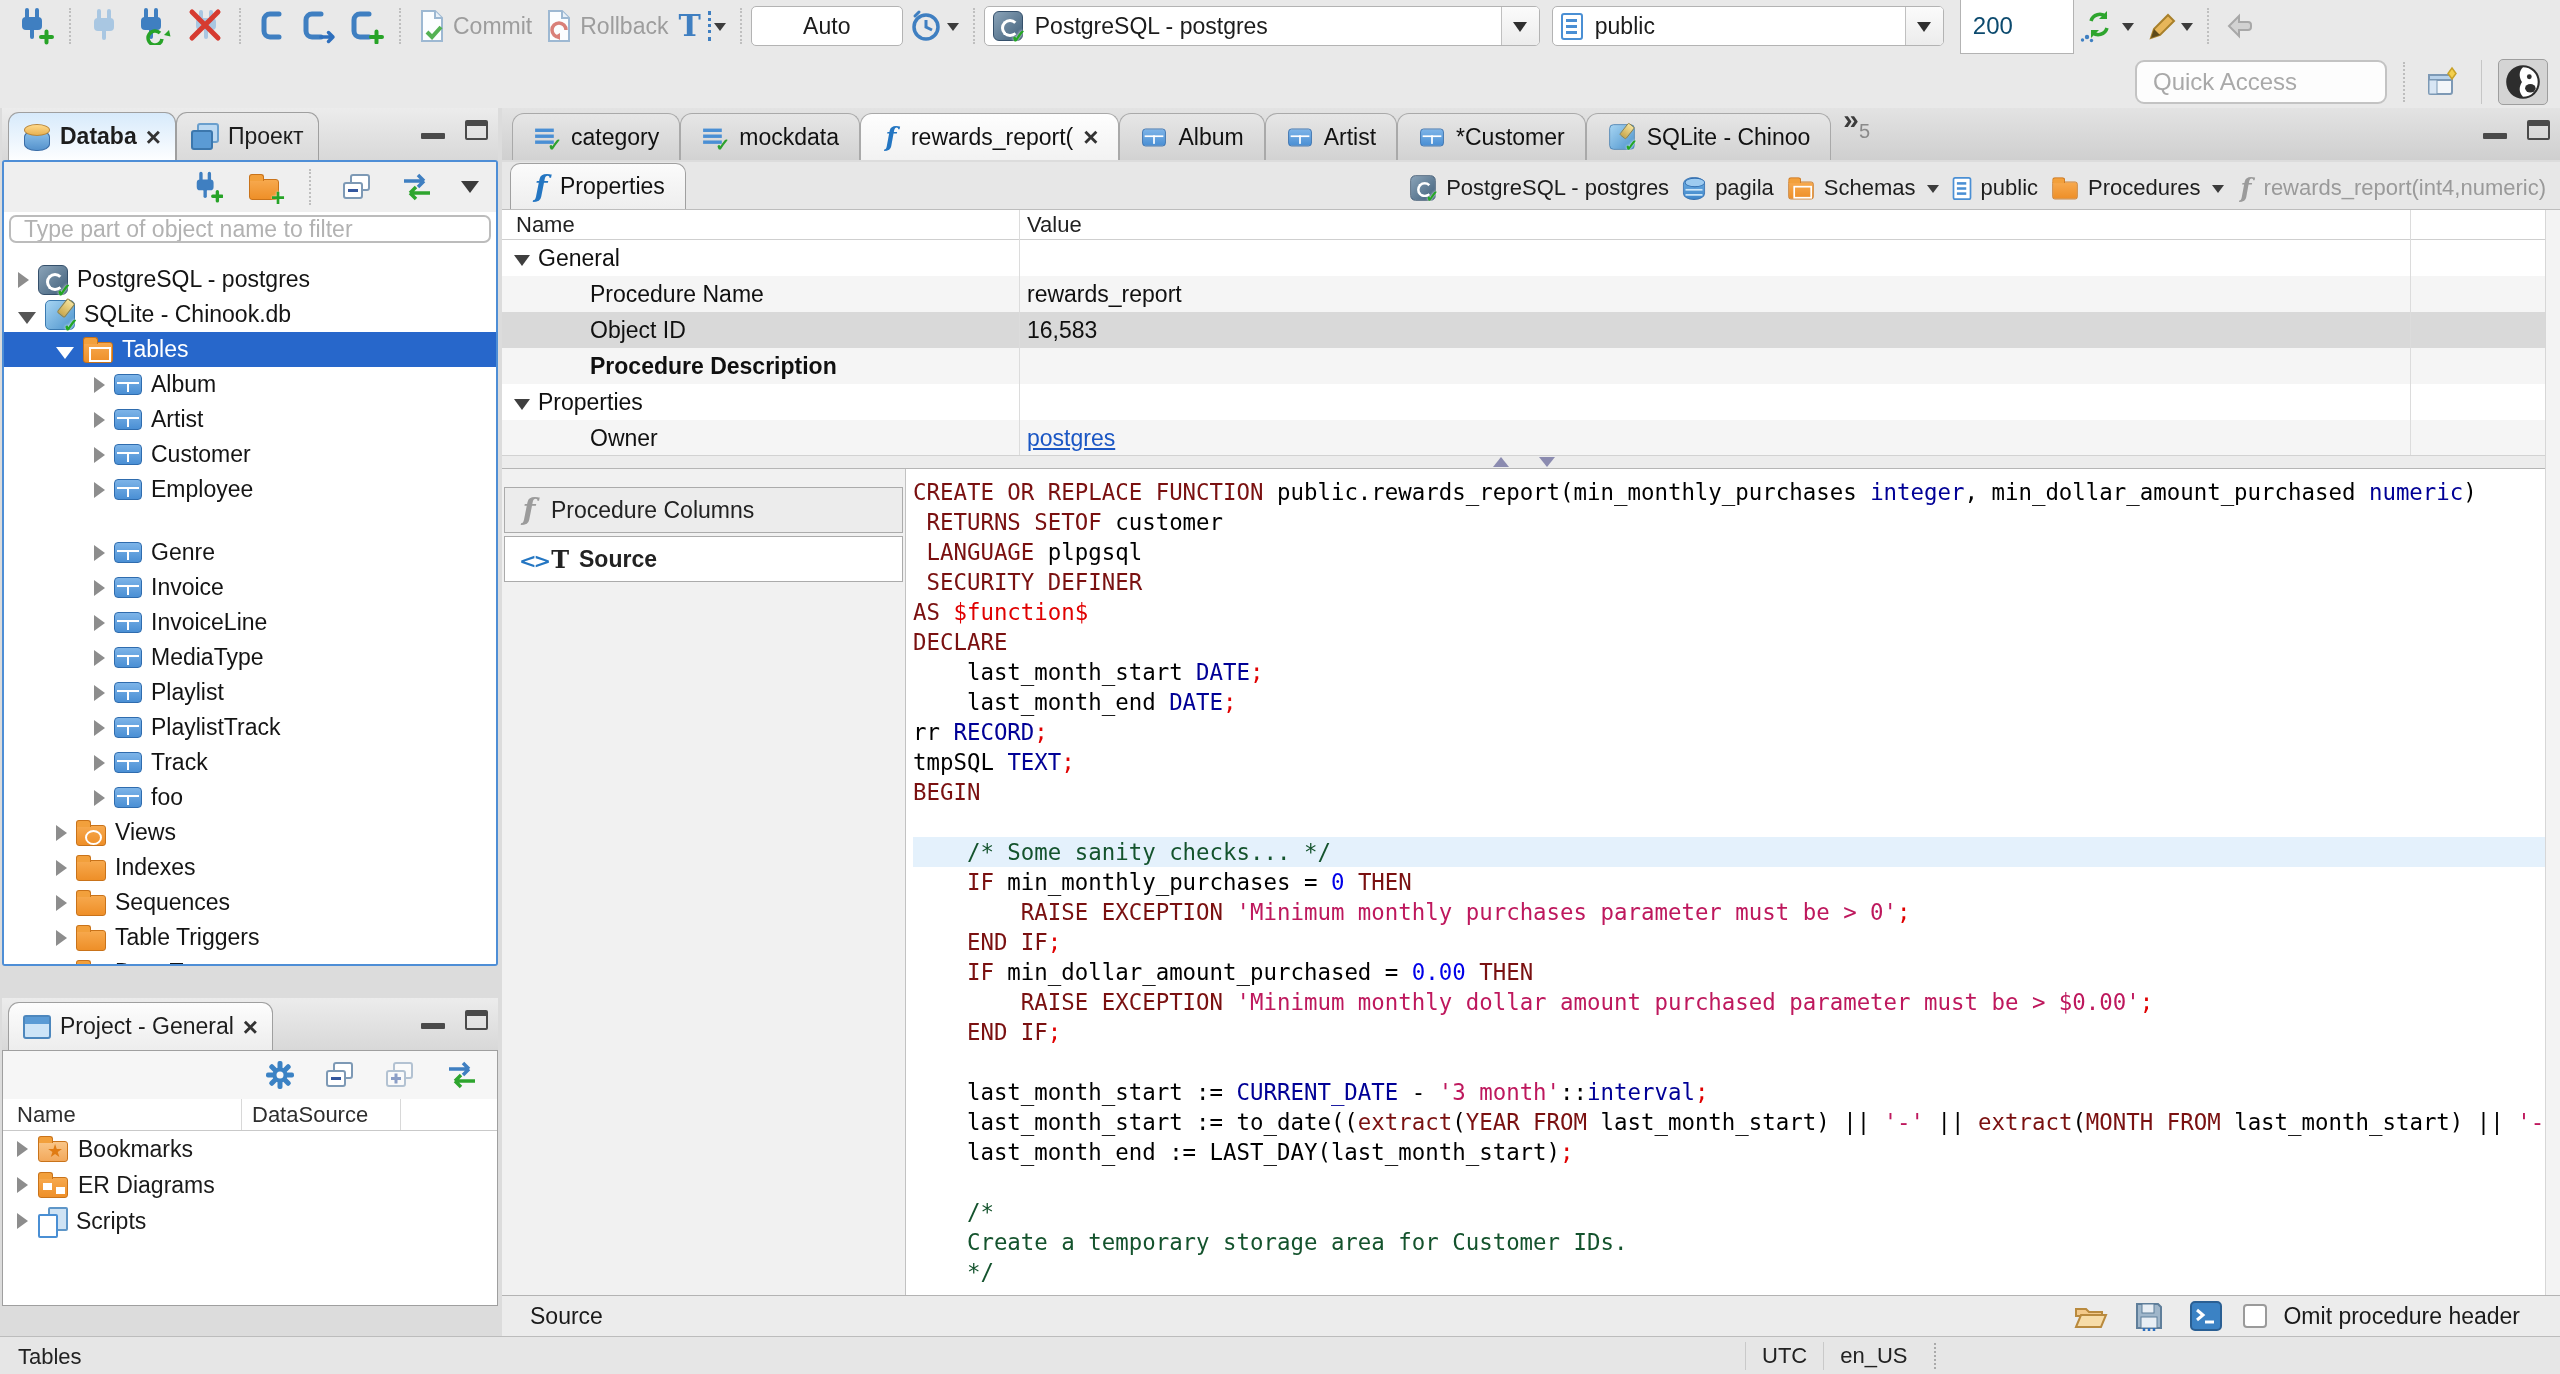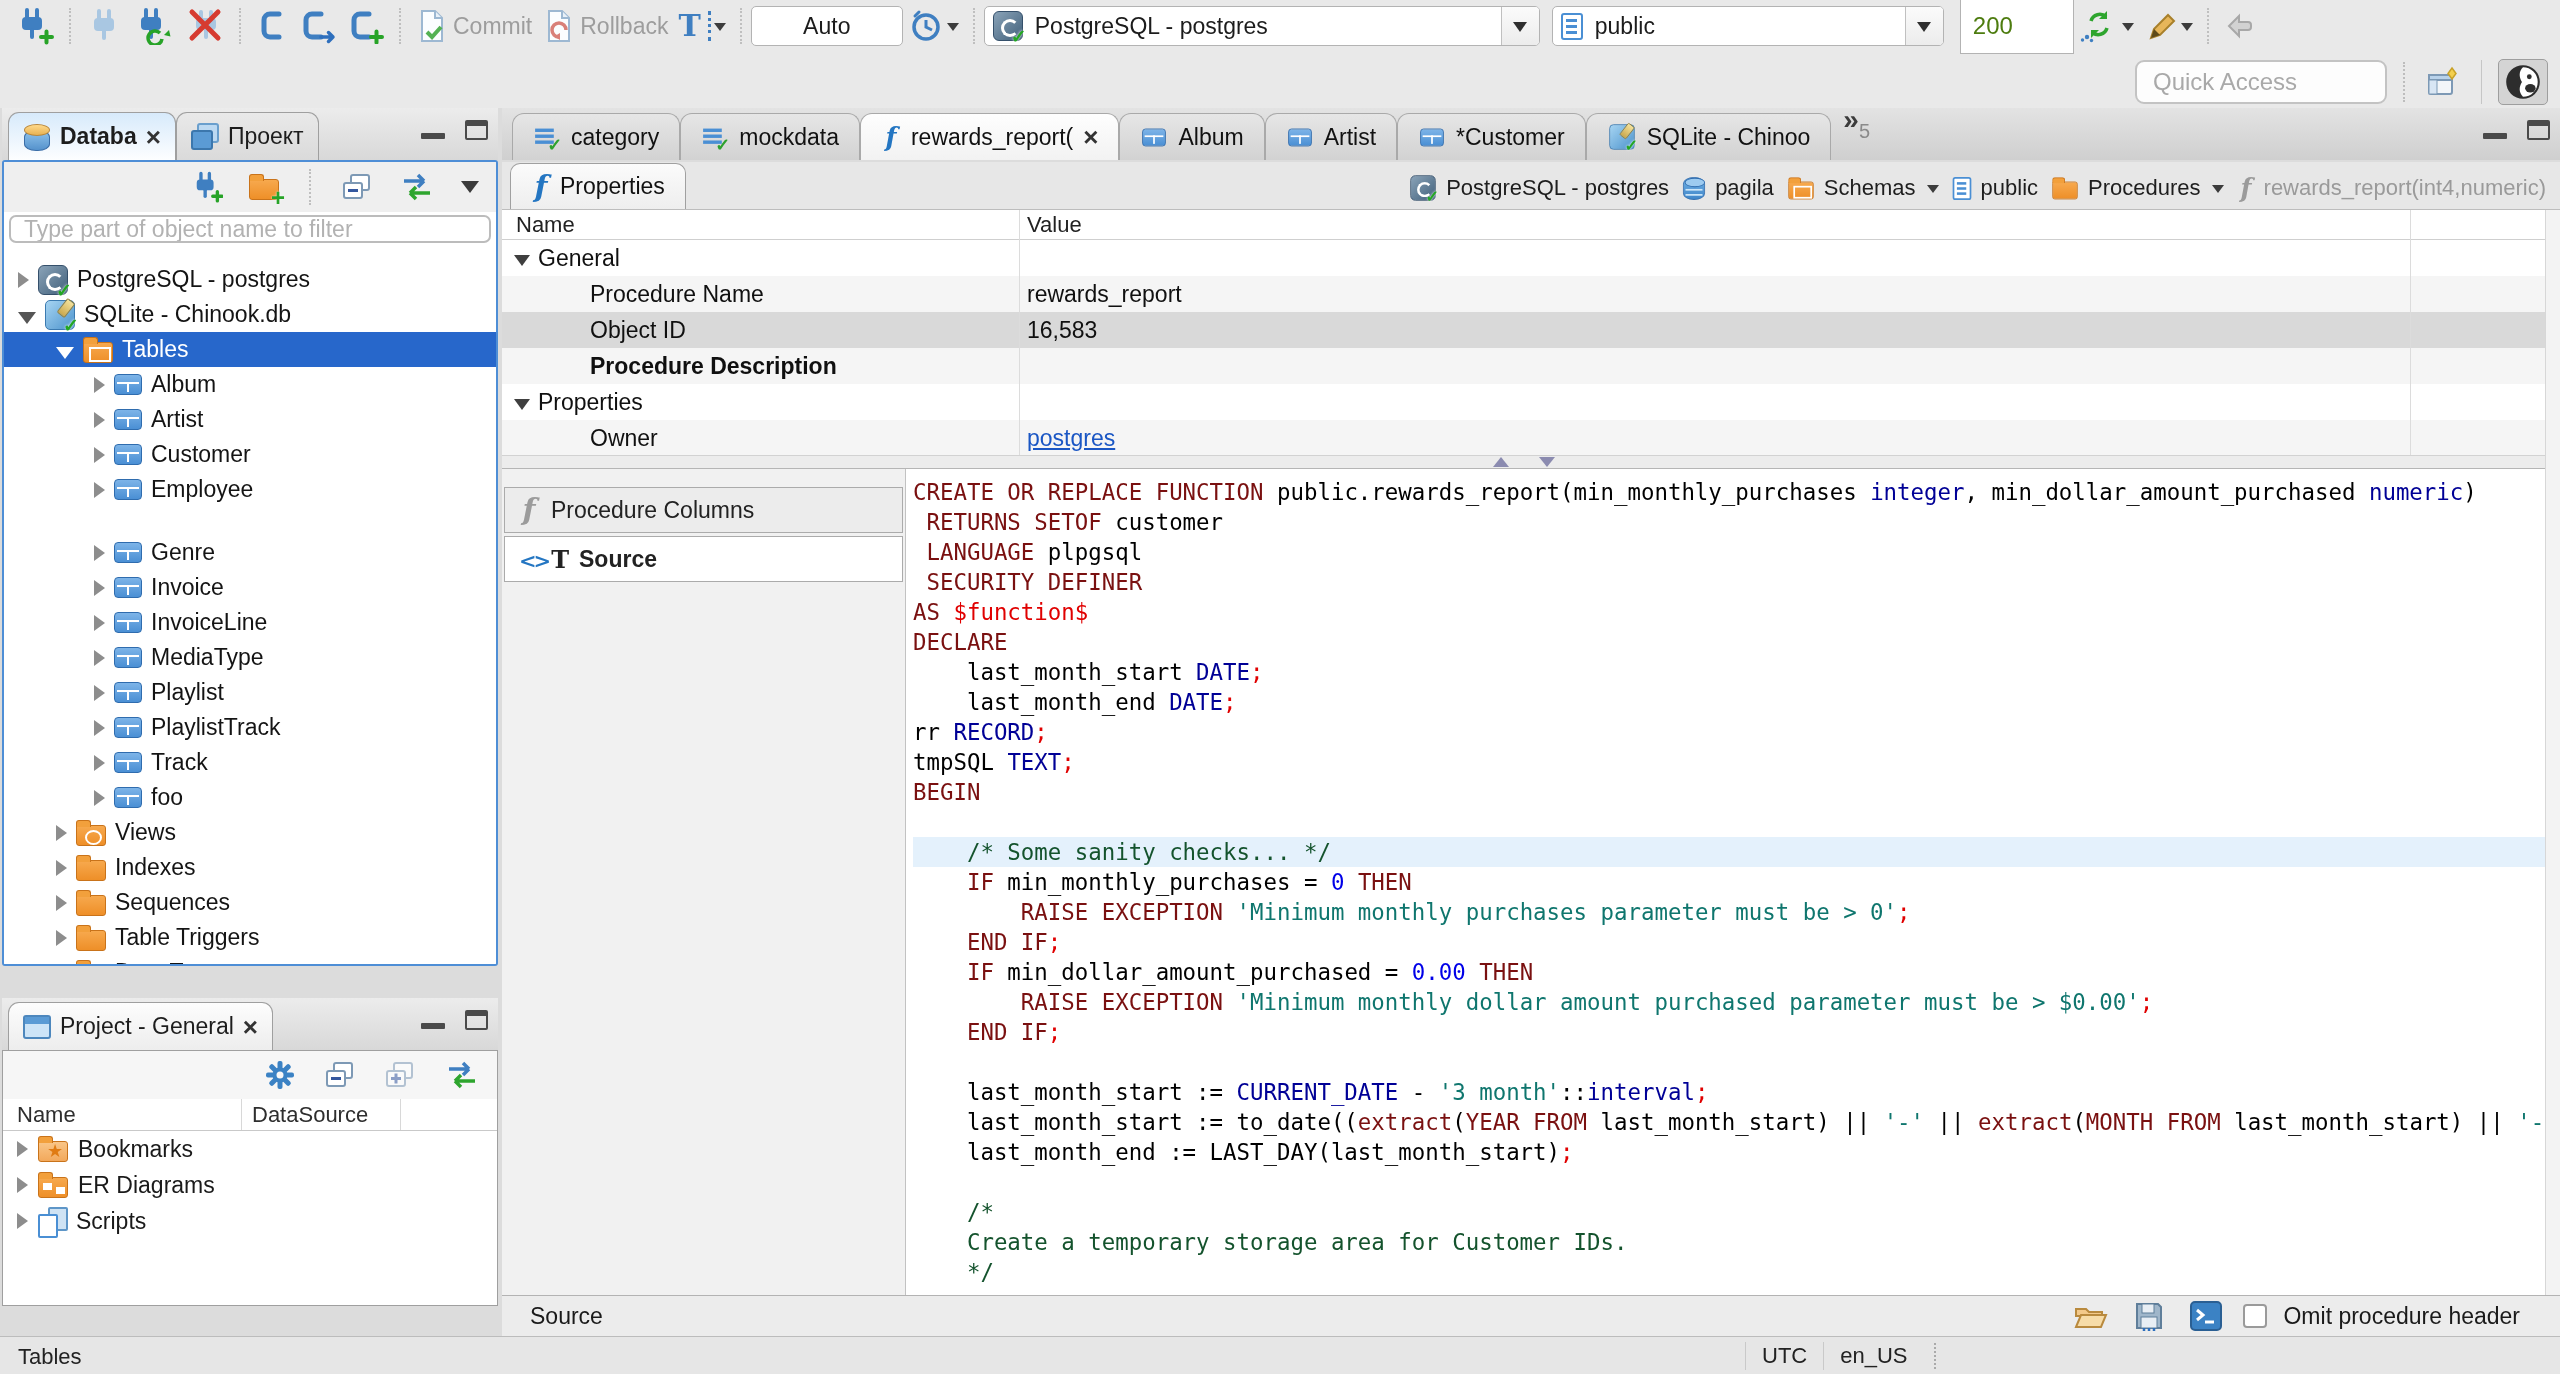--- a/index.html
+++ b/index.html
@@ -13,21 +13,21 @@
   .tbtn{height:46px;display:flex;align-items:center;padding:0 5px;border-radius:6px}
   .tsep{width:2px;height:36px;border-left:2px dotted #bfbfbf;margin:0 9px}
   .tlabel{font-size:23px;color:#9d9d9d;margin-left:4px}
   .combo{height:40px;background:#fff;border:1px solid #b3b3b3;border-radius:5px;display:flex;align-items:center;overflow:hidden}
   .combo .cval{font-size:23px;color:#1c1c1c;padding:0 12px;white-space:nowrap;flex:1}
   .combo .cbtn{width:38px;height:100%;border-left:1px solid #c0c0c0;background:linear-gradient(#fbfbfb,#ececec);display:flex;align-items:center;justify-content:center}
   .caret{width:0;height:0;border:7px solid transparent;border-top:10px solid #2f2f2f;margin-top:9px}
   .mini-caret{width:0;height:0;border:6px solid transparent;border-top:8px solid #3c3c3c;margin:8px 0 0 3px}
   .combo.auto{width:152px;justify-content:center}
   .combo.auto .cval{flex:none;text-align:center}
-  .tinput{height:55px;background:#fff;border:1px solid #b3b3b3;font-size:24px;color:#4d7c0f;padding:0 12px;width:114px}
+  .tinput{height:55px;background:#fff;border:1px solid #b3b3b3;font-size:24px;color:#0c4a6e;padding:0 12px;width:114px}
   .txn-t{font:bold 30px "DejaVu Serif",serif;color:#3f7fc1;border-right:3px dotted #3f7fc1;padding-right:7px;line-height:30px}
   .trow2{position:absolute;top:58px;right:12px;display:flex;align-items:center;gap:12px;height:48px}
   .qa{width:252px;height:44px;border:2px solid #c3c3c3;border-radius:9px;background:#fdfdfd;color:#a9a9a9;font-size:24px;padding:0 16px;outline:none}
   .qa::placeholder{color:#a9a9a9}
   .vdots{height:40px;border-left:2px dotted #bdbdbd;margin:0 4px}
   .vline-sep{height:44px;border-left:1px solid #c6c6c6;margin:0 4px}
   .pressed{background:#d4d4d4;border:1px solid #9e9e9e;border-radius:5px;padding:1px 3px;display:flex;align-items:center}
 
   
   #workbench{position:absolute;top:108px;left:0;right:0;bottom:38px;background:#dcdcdc}
@@ -108,21 +108,21 @@
   .tri.dn{border:8px solid transparent;border-bottom:none;border-top:10px solid #8b8bb0}
 
   
   #lower{position:absolute;top:361px;left:0;right:15px;bottom:41px;background:#fff}
   #side-tabs{position:absolute;left:0;top:0;width:404px;height:100%;background:#f1f1f1;border-right:1px solid #c2c2c2;padding-top:18px}
   .stab{height:46px;margin:0 2px 3px 2px;display:flex;align-items:center;gap:12px;padding-left:14px;border:1px solid #ababab;font-size:23px;color:#222;background:#ececec}
   .stab.sel{background:#fff;font-weight:bold}
   #code{position:absolute;left:405px;right:0;top:0;bottom:0;background:#fff;overflow:hidden;padding:8px 0 0 6px;font-family:"DejaVu Sans Mono",monospace;font-size:22.4px;line-height:30px}
   .cl{height:30px;white-space:pre}
   .cl.hl{background:#e4f1fc}
-  .tk-p{color:#000}.tk-k{color:#7a1010}.tk-t{color:#000096}.tk-n{color:#0000e8}.tk-s{color:#0f766e}.tk-c{color:#14532d}.tk-r{color:#e00000}
+  .tk-p{color:#000}.tk-k{color:#7a1010}.tk-t{color:#000096}.tk-n{color:#0000e8}.tk-s{color:#be185d}.tk-c{color:#14532d}.tk-r{color:#e00000}
 
   
   #estatus{position:absolute;left:0;right:0;bottom:0;height:41px;background:#ececec;border-top:1px solid #b3b3b3;display:flex;align-items:center;font-size:23px;color:#1a1a1a}
   #estatus .lbl{margin-left:28px}
   .est-right{margin-left:auto;display:flex;align-items:center;gap:16px;margin-right:40px}
   .chk{width:24px;height:24px;border:2px solid #9a9a9a;border-radius:4px;background:#fff}
   #vscroll{position:absolute;right:0;top:102px;width:15px;bottom:41px;background:#f3f3f3;border-left:1px solid #d7d7d7}
 
   
   #statusbar{position:absolute;left:0;bottom:0;width:100%;height:38px;background:#e6e6e6;border-top:1px solid #bcbcbc;font-size:22px;color:#222}

